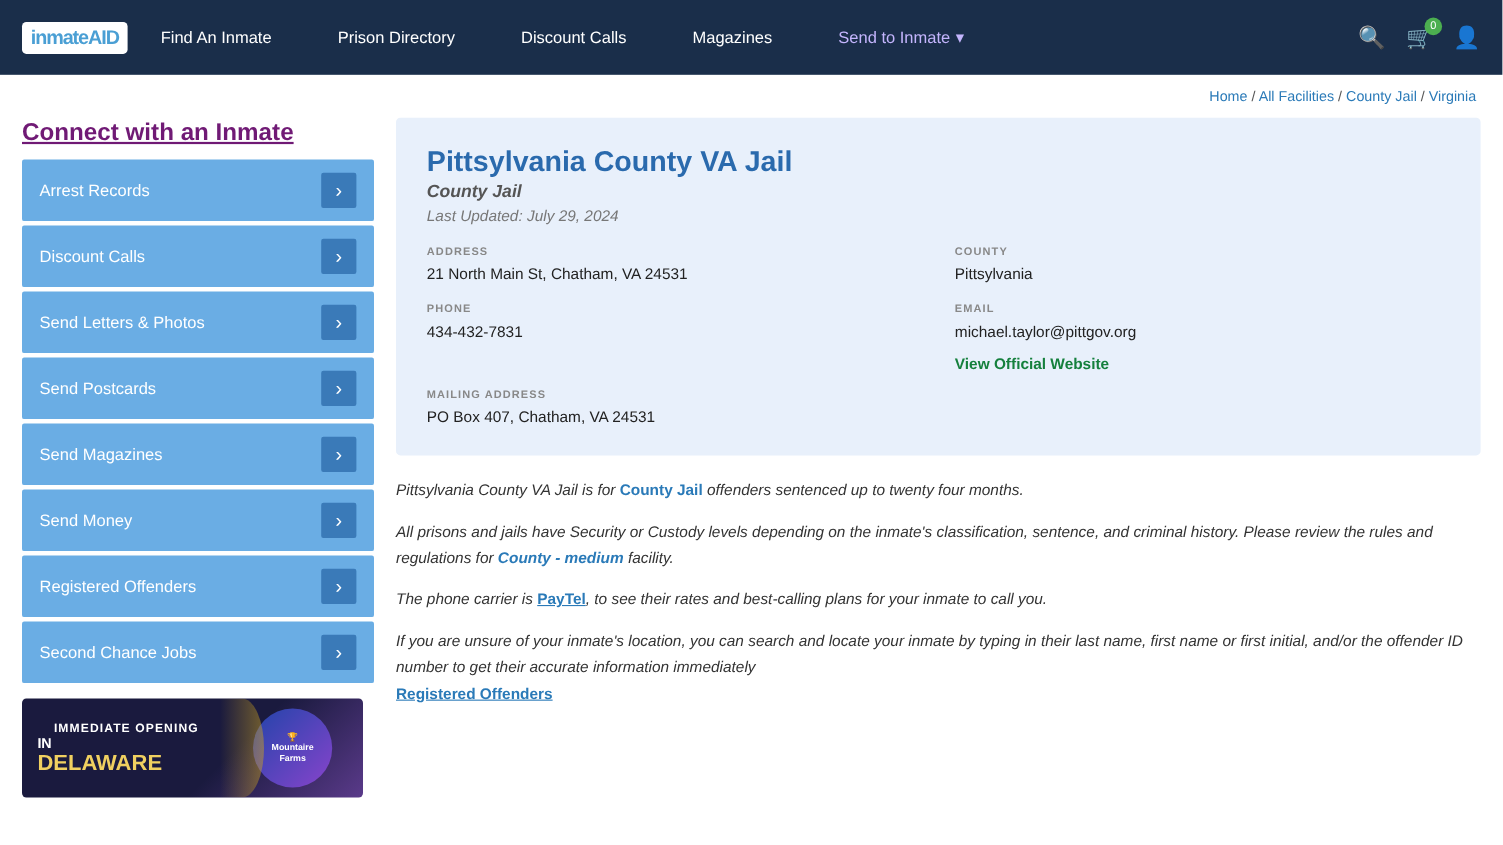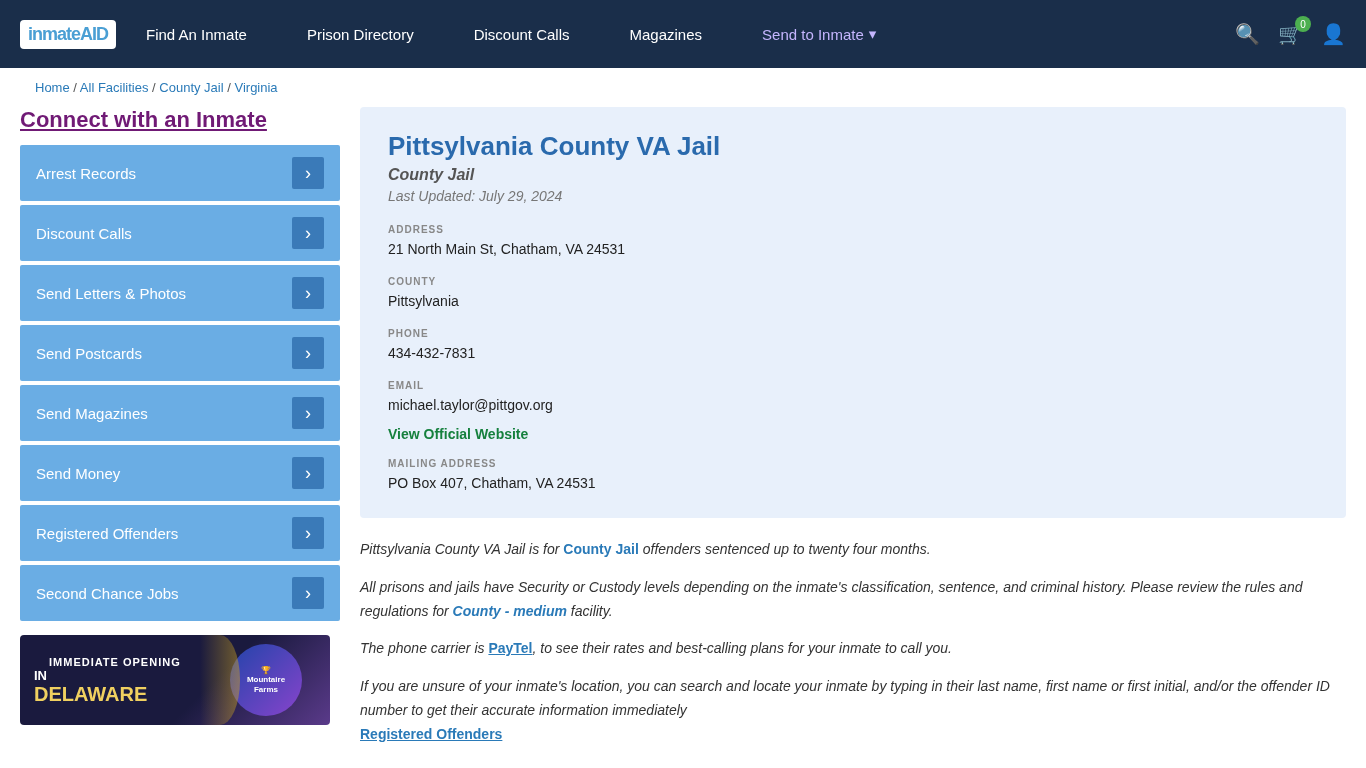--- a/index.html
+++ b/index.html
@@ -73,22 +73,23 @@
       color: #c4b5fd;
       font-size: 15px;
       cursor: pointer;
       display: flex;
       align-items: center;
       gap: 5px;
     }
 
     
     .breadcrumb {
-      padding: 12px 35px;
+      padding: 12px 24px;
       font-size: 13px;
+      text-align: right;
     }
     .breadcrumb a { color: #2a7ab8; text-decoration: none; }
     .breadcrumb span { color: #555; }
 
     
     .main-layout {
       display: flex;
       padding: 0 20px 20px 20px;
       gap: 20px;
       max-width: 1366px;
@@ -216,21 +217,21 @@
       margin-bottom: 4px;
     }
     .facility-updated {
       font-size: 14px;
       color: #777;
       font-style: italic;
       margin-bottom: 20px;
     }
     .facility-details {
       display: grid;
-      grid-template-columns: 1fr;
+      grid-template-columns: 1fr 1fr;
       gap: 16px 30px;
     }
     .detail-group { }
     .detail-label {
       font-size: 10px;
       font-weight: bold;
       color: #888;
       letter-spacing: 1px;
       text-transform: uppercase;
       margin-bottom: 4px;

